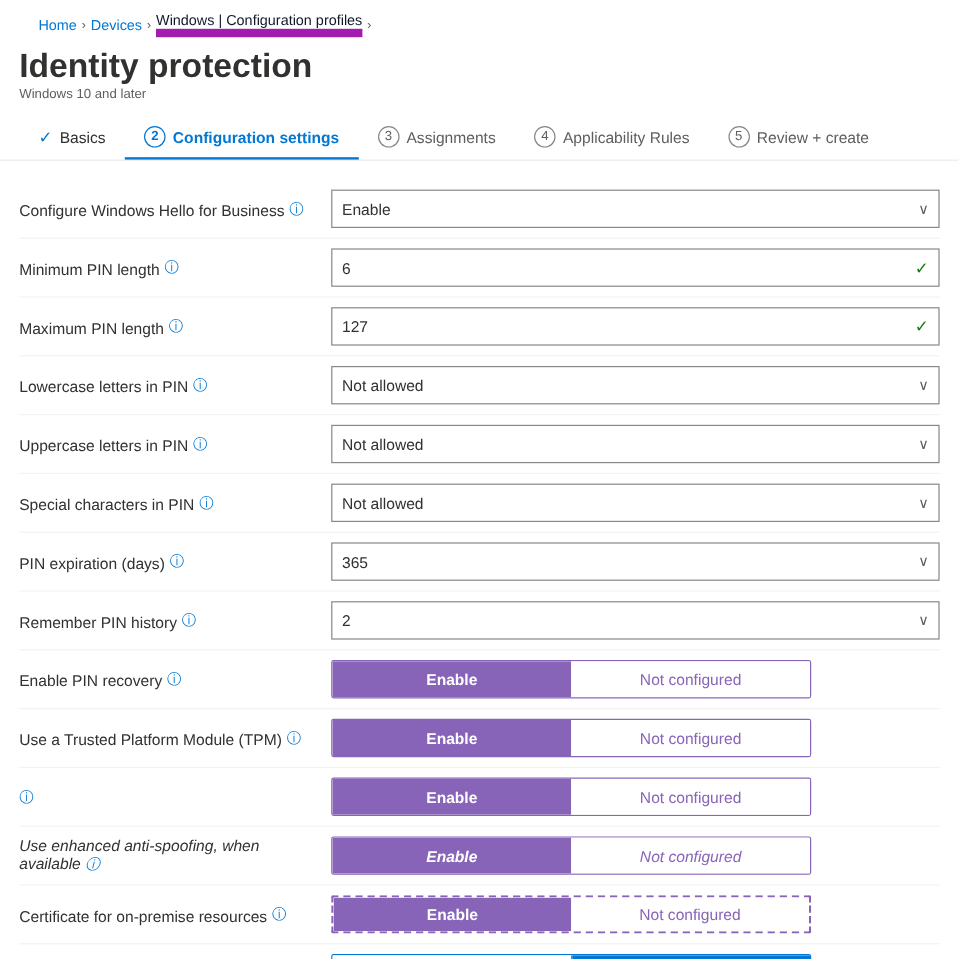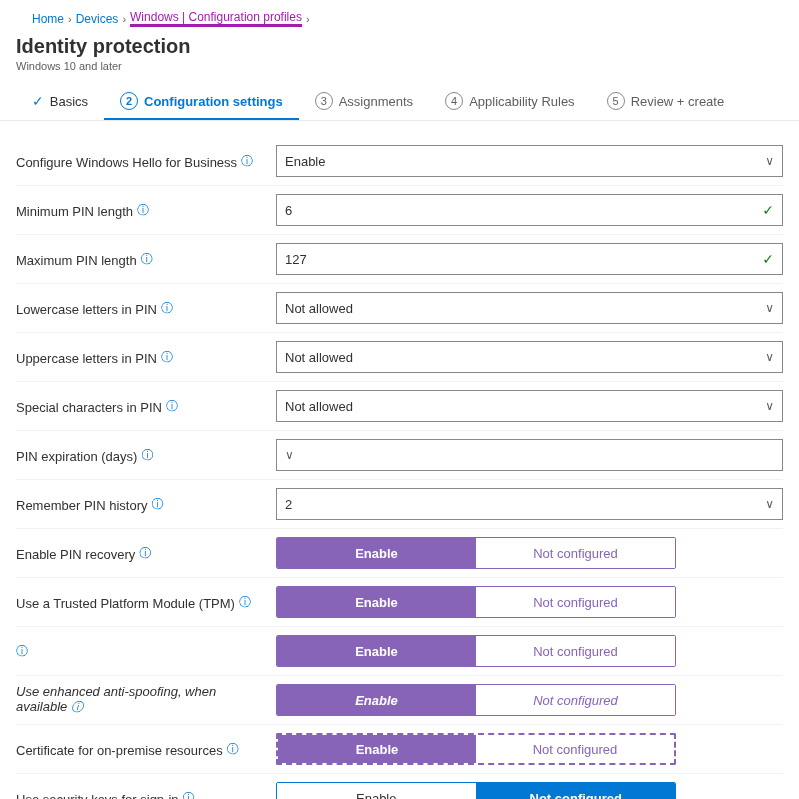--- a/index.html
+++ b/index.html
@@ -2,23 +2,23 @@
 <html><head>
   <meta charset="utf-8">
   <style>
     * { box-sizing: border-box; margin: 0; padding: 0; }
     body { font-family: 'Segoe UI', Arial, sans-serif; font-size: 13px; color: #333; background: #fff; }
 
     .breadcrumb { display: flex; align-items: center; gap: 4px; padding: 10px 32px 4px; font-size: 12px; color: #0078d4; }
     .breadcrumb span { color: #605e5c; }
     .breadcrumb a { color: #0078d4; text-decoration: none; cursor: pointer; }
     .breadcrumb .sep { color: #605e5c; font-size: 11px; }
-    .breadcrumb .current { color: #a21caf; border-bottom: 3px solid #a21caf; }
-
-    .page-title { padding: 4px 16px 2px; font-size: 20px; font-weight: 600; color: #323130; }
+    .breadcrumb .current { color: #0f172a; border-bottom: 7px solid #a21caf; }
+
+    .page-title { padding: 4px 16px 2px; font-size: 28px; font-weight: 600; color: #323130; }
     .page-subtitle { padding: 0 16px 12px; font-size: 11px; color: #605e5c; }
 
     .tabs { display: flex; align-items: center; gap: 0; padding: 0 16px; border-bottom: 1px solid #edebe9; margin-bottom: 16px; }
     .tab { display: flex; align-items: center; gap: 6px; padding: 8px 16px; font-size: 13px; color: #605e5c; cursor: pointer; border-bottom: 2px solid transparent; white-space: nowrap; }
     .tab.active { color: #0078d4; border-bottom: 2px solid #0078d4; font-weight: 600; }
     .tab.completed { color: #323130; }
     .tab-number { display: inline-flex; align-items: center; justify-content: center; width: 18px; height: 18px; border-radius: 50%; border: 1px solid #8a8886; font-size: 11px; color: #605e5c; }
     .tab.active .tab-number { border-color: #0078d4; color: #0078d4; background: #fff; }
     .check-icon { color: #0078d4; font-size: 14px; }
 
@@ -164,20 +164,21 @@
     </div>
   </div>
 
   <div class="form-row">
     <div class="form-label">
       <span>PIN expiration (days)</span>
       <span class="info-icon">ⓘ</span>
     </div>
     <div class="form-control">
       <div class="dropdown">
+        <span class="dd-text">365</span>
         <span class="dd-arrow">∨</span>
       </div>
     </div>
   </div>
 
   <div class="form-row">
     <div class="form-label">
       <span>Remember PIN history</span>
       <span class="info-icon">ⓘ</span>
     </div>

